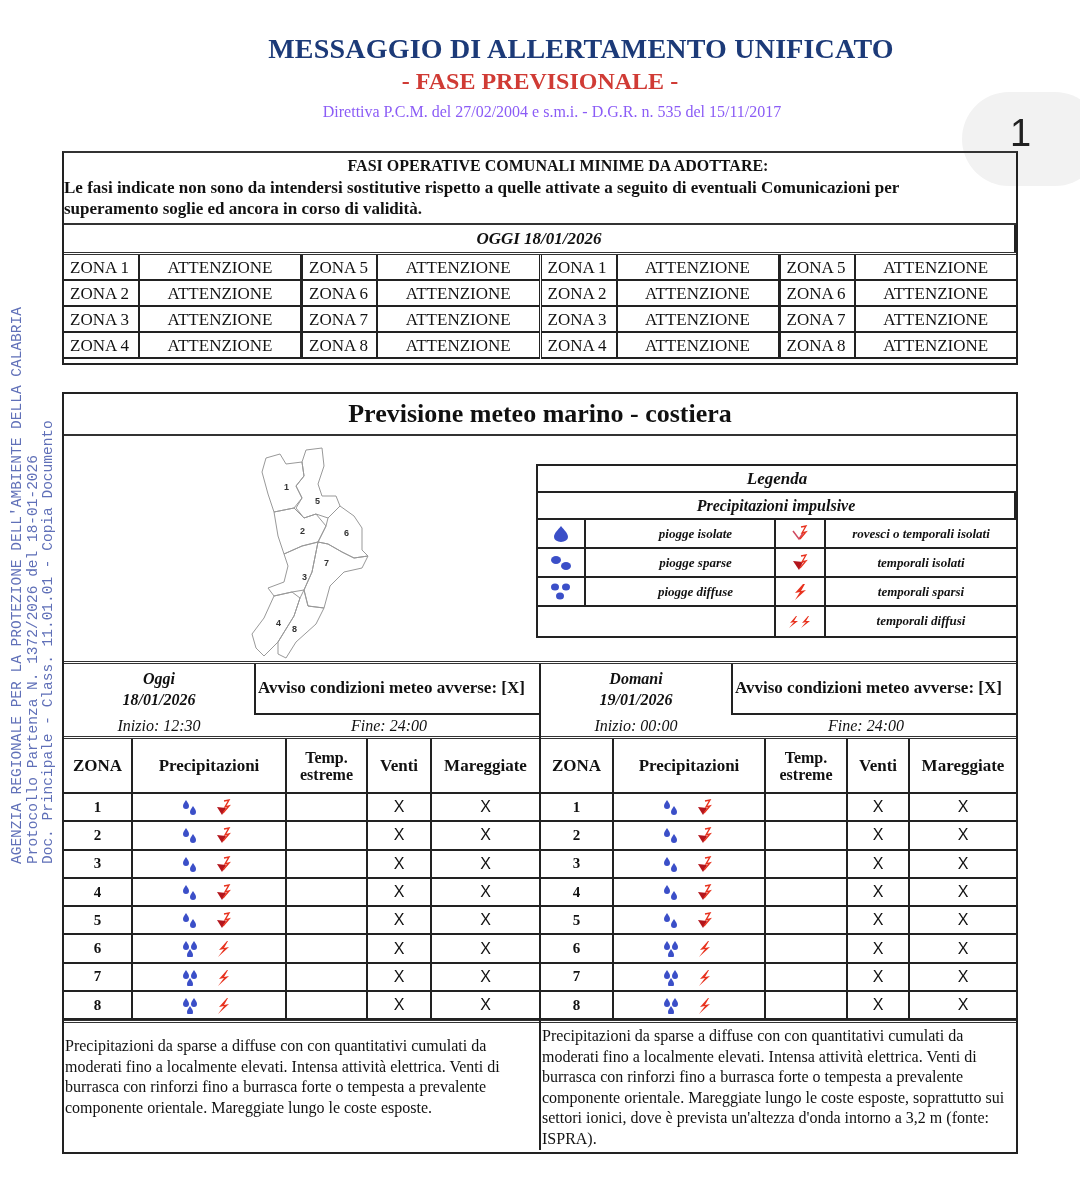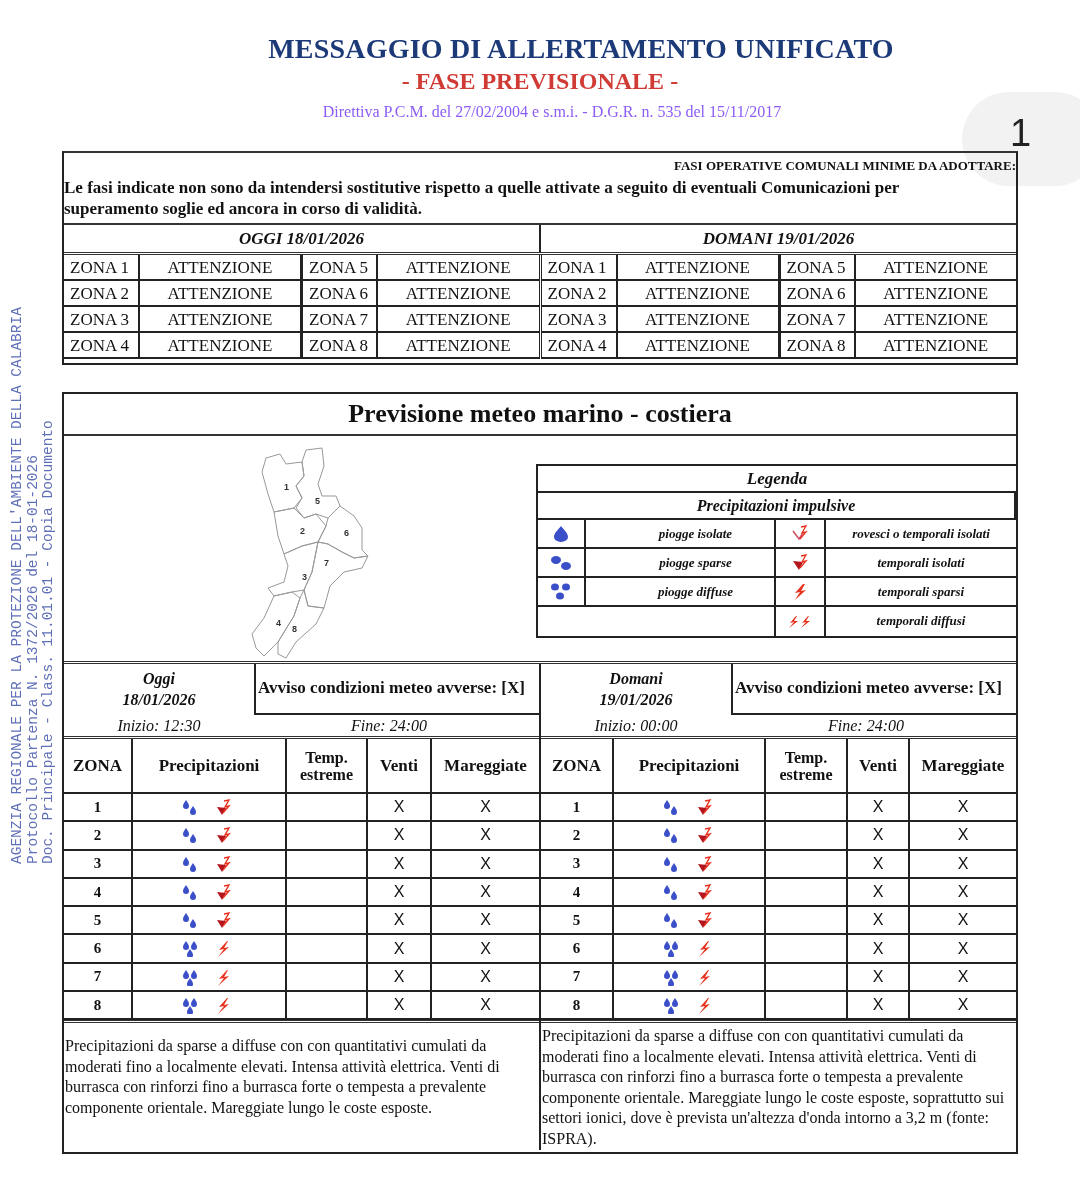--- a/index.html
+++ b/index.html
@@ -19,21 +19,21 @@
     font-size: 38px; color: #222; }
 
   .side-text { position: absolute; left: 10px; top: 864px; transform-origin: 0 0; transform: rotate(-90deg);
     font-family: "Liberation Mono", "DejaVu Sans Mono", monospace; font-size: 14.5px; line-height: 15.5px;
     color: #6070b8; white-space: nowrap; }
 
   
   .fasi-box { position: absolute; left: 62px; top: 151px; width: 956px; height: 214px;
     border: 2px solid #222; border-top: 2px solid #333; }
   .fasi-head { height: 72px; border-bottom: 2px solid #333; padding: 2px 0 0 0; }
-  .fasi-head .t1 { text-align: right; font-weight: bold; font-size: 13px; line-height: 22px; margin-left: 36px; }
+  .fasi-head .t1 { text-align: center; font-weight: bold; font-size: 16px; line-height: 22px; margin-left: 36px; }
   .fasi-head .t2 { font-weight: bold; font-size: 17px; line-height: 21px; padding-right: 40px; }
   .day-heads { display: flex; height: 30px; border-bottom: 3px double #333; }
   .day-heads div { flex: 1; text-align: center; font-style: italic; font-weight: bold; font-size: 17px; line-height: 28px; }
   .day-heads div:first-child { border-right: 2px solid #222; }
   .zone-grid { display: flex; }
   .zone-half { flex: 1; display: grid; grid-template-columns: 76px 162px 76px 1fr; }
   .zone-half:first-child { border-right: 3px double #222; }
   .zone-half .c { font-size: 17px; line-height: 25px; height: 26px; border-bottom: 2px solid #222;
     border-right: 2px solid #222; padding-left: 6px; }
   .zone-half .c.a { text-align: center; padding-left: 0; }
@@ -106,21 +106,20 @@
   <div>Doc. Principale - Class. 11.01.01 - Copia Documento</div>
 </div>
 
 <div class="fasi-box">
   <div class="fasi-head">
     <div class="t1">FASI OPERATIVE COMUNALI MINIME DA ADOTTARE:</div>
     <div class="t2">Le fasi indicate non sono da intendersi sostitutive rispetto a quelle attivate a seguito di eventuali Comunicazioni per superamento soglie ed ancora in corso di validità.</div>
   </div>
   <div class="day-heads">
     <div>OGGI 18/01/2026</div>
-    <div>DOMANI 19/01/2026</div>
   </div>
   <div class="zone-grid">
     <div class="zone-half" id="fasi-today">
         <div class="c">ZONA 1</div>
         <div class="c a">ATTENZIONE</div>
         <div class="c col3">ZONA 5</div>
         <div class="c a last">ATTENZIONE</div>
         <div class="c">ZONA 2</div>
         <div class="c a">ATTENZIONE</div>
         <div class="c col3">ZONA 6</div>

